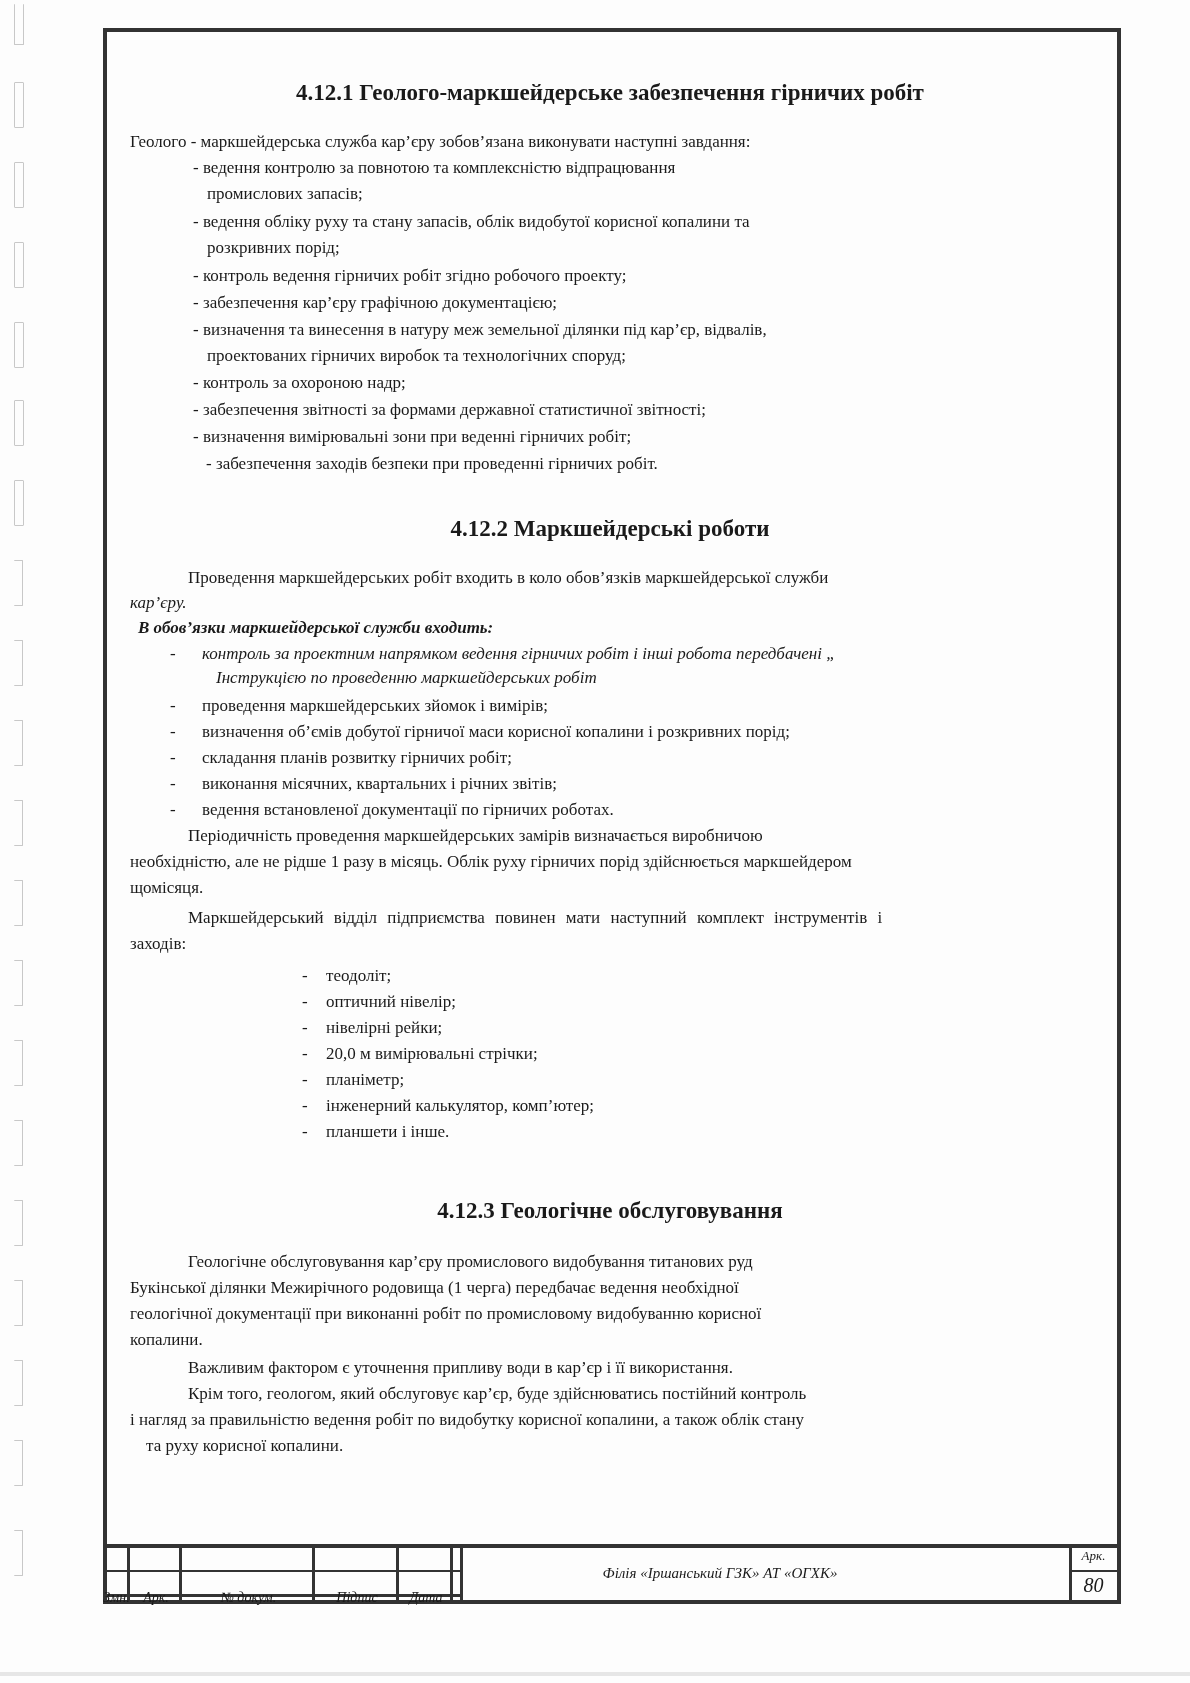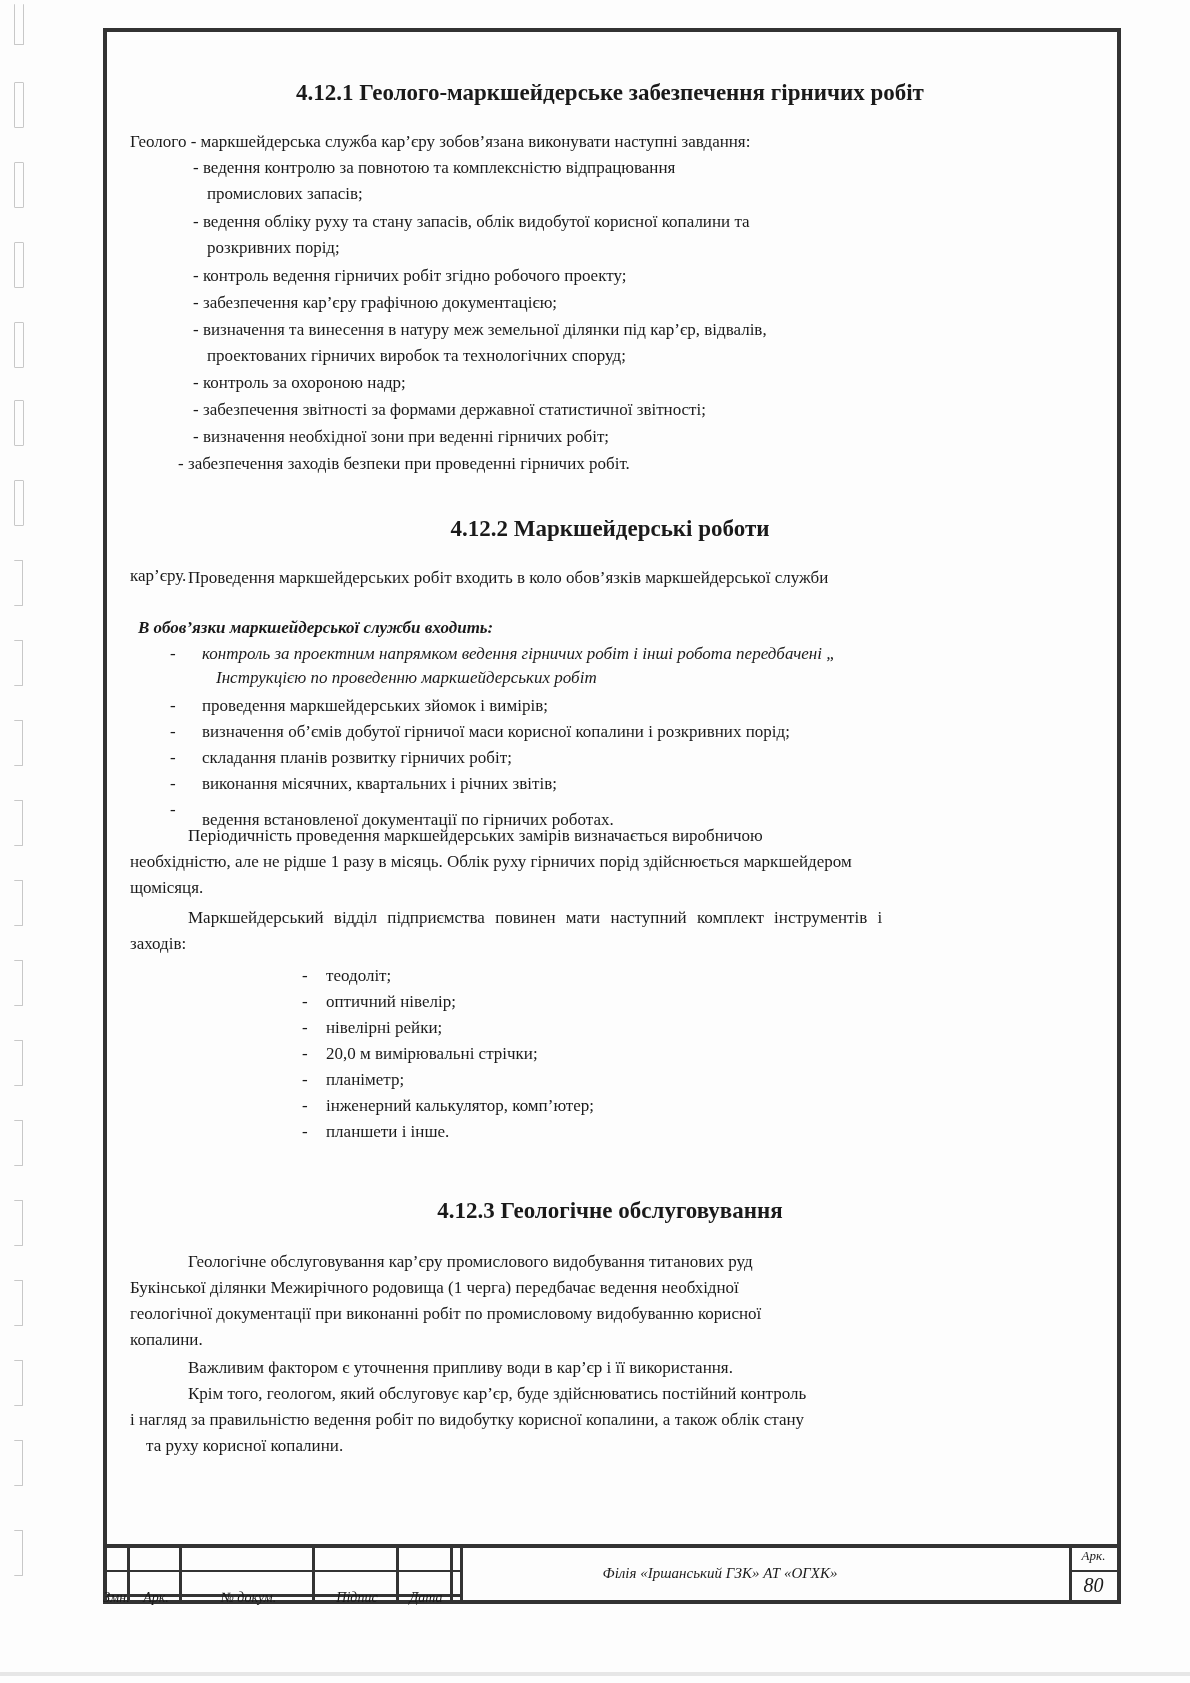--- a/index.html
+++ b/index.html
@@ -79,42 +79,42 @@
   <div class="line" style="left:63px;top:88px;">- ведення контролю за повнотою та комплексністю відпрацювання</div>
   <div class="line" style="left:77px;top:114px;">промислових запасів;</div>
   <div class="line" style="left:63px;top:142px;">- ведення обліку руху та стану запасів, облік видобутої корисної копалини та</div>
   <div class="line" style="left:77px;top:168px;">розкривних порід;</div>
   <div class="line" style="left:63px;top:196px;text-align:right;">- контроль ведення гірничих робіт згідно робочого проекту;</div>
   <div class="line" style="left:63px;top:223px;">- забезпечення кар’єру графічною документацією;</div>
   <div class="line" style="left:63px;top:250px;">- визначення та винесення в натуру меж земельної ділянки під кар’єр, відвалів,</div>
   <div class="line" style="left:77px;top:276px;">проектованих гірничих виробок та технологічних споруд;</div>
   <div class="line" style="left:63px;top:303px;">- контроль за охороною надр;</div>
   <div class="line" style="left:63px;top:330px;">- забезпечення звітності за формами державної статистичної звітності;</div>
-  <div class="line" style="left:63px;top:357px;">- визначення необхідної зони при веденні гірничих робіт;</div>
-  <div class="line" style="left:48px;top:384px;text-align:right;">- забезпечення заходів безпеки при проведенні гірничих робіт.</div>
+  <div class="line" style="left:63px;top:357px;">- визначення вимірювальні зони при веденні гірничих робіт;</div>
+  <div class="line" style="left:76px;top:384px;text-align:right;">- забезпечення заходів безпеки при проведенні гірничих робіт.</div>
 
   <div class="h" style="top:446px;">4.12.2 Маркшейдерські роботи</div>
   <div class="line" style="left:58px;top:498px;">Проведення маркшейдерських робіт входить в коло обов’язків маркшейдерської служби</div>
-  <div class="line" style="left:0;top:496px;">кар’єру.</div>
+  <div class="line" style="left:0;top:523px;font-style:italic;">кар’єру.</div>
   <div class="line bi" style="left:8px;top:548px;">В обов’язки маркшейдерської служби входить:</div>
 
   <div class="line it" style="left:40px;top:574px;">-</div>
   <div class="line it" style="left:72px;top:574px;">контроль за проектним напрямком ведення гірничих робіт і інші робота передбачені „</div>
   <div class="line it" style="left:86px;top:598px;">Інструкцією по проведенню маркшейдерських робіт</div>
 
   <div class="line" style="left:40px;top:626px;">-</div>
   <div class="line" style="left:72px;top:626px;">проведення маркшейдерських зйомок і вимірів;</div>
   <div class="line" style="left:40px;top:652px;">-</div>
   <div class="line" style="left:72px;top:652px;">визначення об’ємів добутої гірничої маси корисної копалини і розкривних порід;</div>
   <div class="line" style="left:40px;top:678px;">-</div>
   <div class="line" style="left:72px;top:678px;">складання планів розвитку гірничих робіт;</div>
   <div class="line" style="left:40px;top:704px;">-</div>
   <div class="line" style="left:72px;top:704px;">виконання місячних, квартальних і річних звітів;</div>
   <div class="line" style="left:40px;top:730px;">-</div>
-  <div class="line" style="left:72px;top:730px;margin-top:10px;">ведення встановленої документації по гірничих роботах.</div>
+  <div class="line" style="left:72px;top:730px;">ведення встановленої документації по гірничих роботах.</div>
 
   <div class="line" style="left:58px;top:756px;">Періодичність проведення маркшейдерських замірів визначається виробничою</div>
   <div class="line" style="left:0;top:782px;">необхідністю, але не рідше 1 разу в місяць. Облік руху гірничих порід здійснюється маркшейдером</div>
   <div class="line" style="left:0;top:808px;">щомісяця.</div>
   <div class="line" style="left:58px;top:838px;word-spacing:6px;">Маркшейдерський відділ підприємства повинен мати наступний комплект інструментів і</div>
   <div class="line" style="left:0;top:864px;">заходів:</div>
 
   <div class="line" style="left:172px;top:896px;">-</div>
   <div class="line" style="left:196px;top:896px;">теодоліт;</div>
   <div class="line" style="left:172px;top:922px;">-</div>

